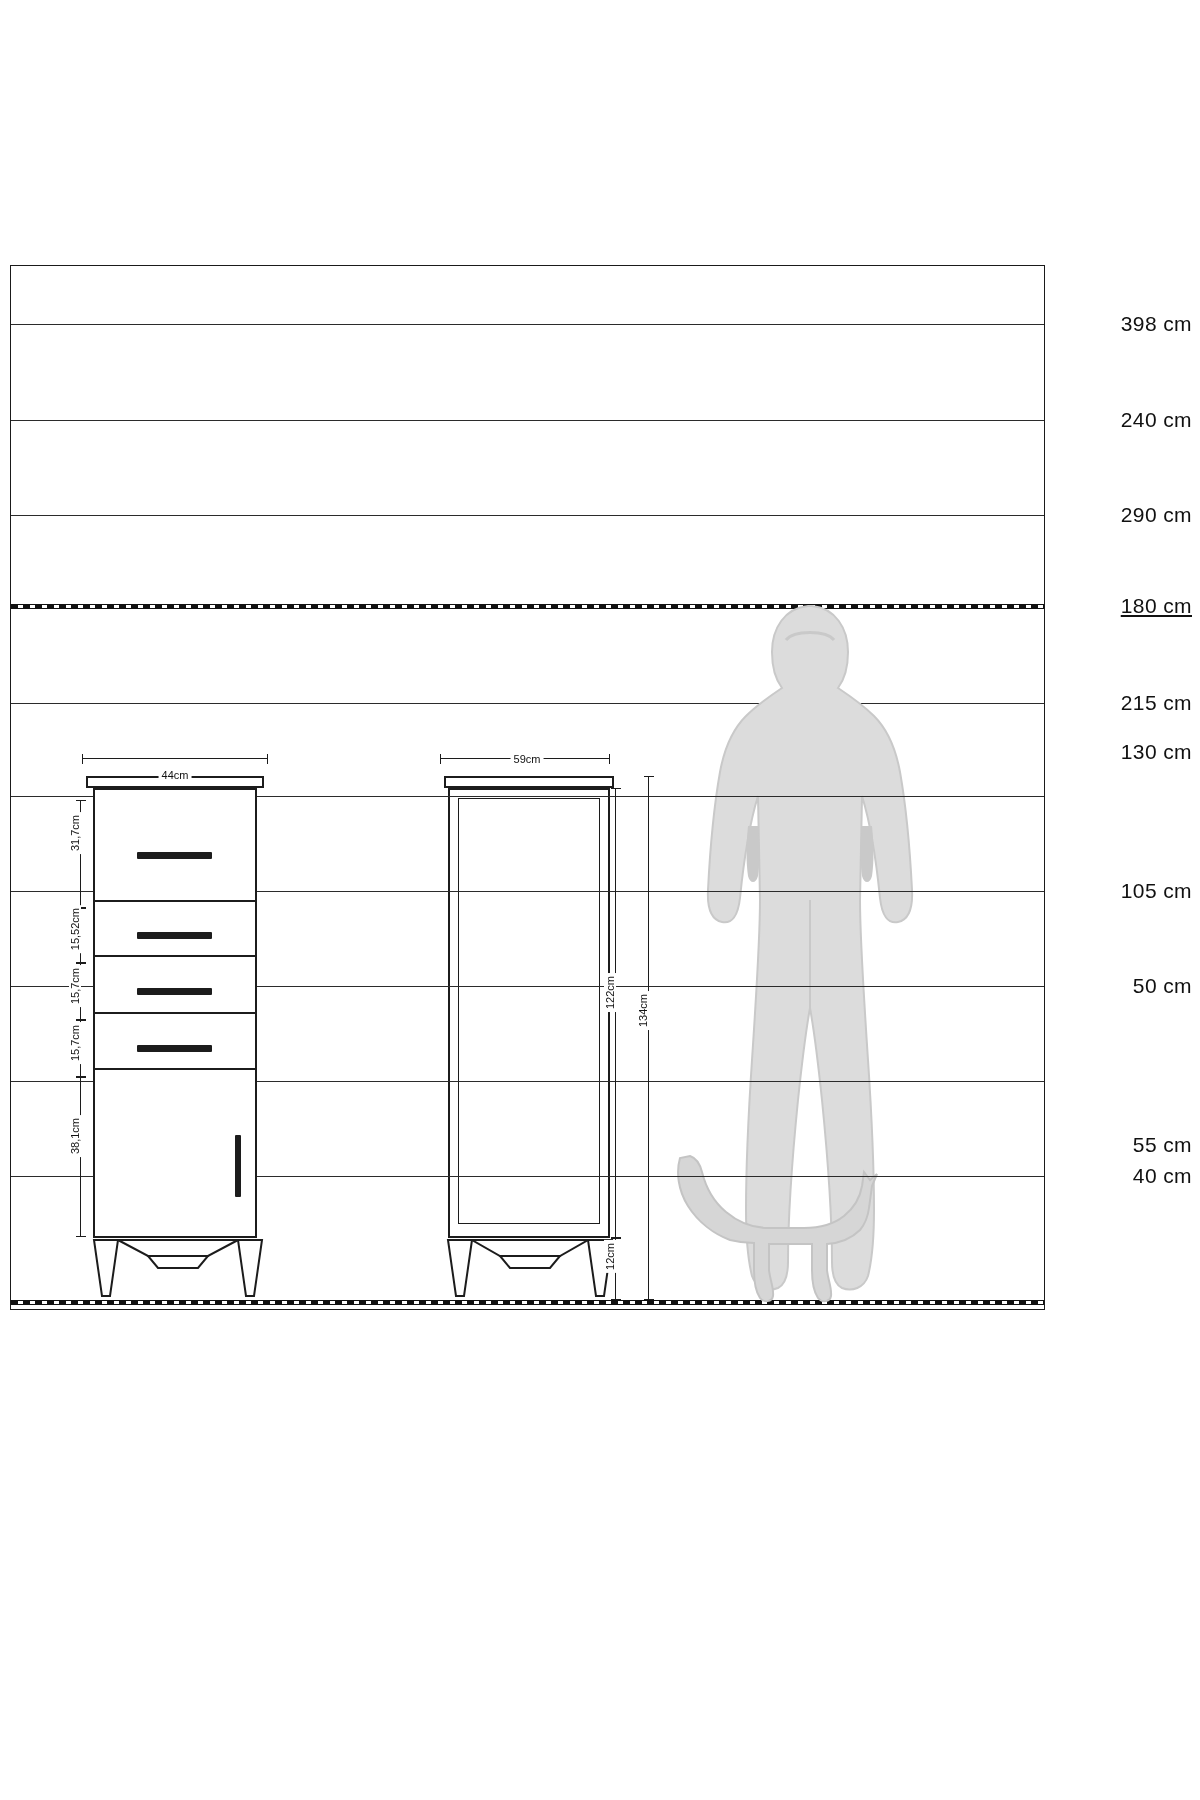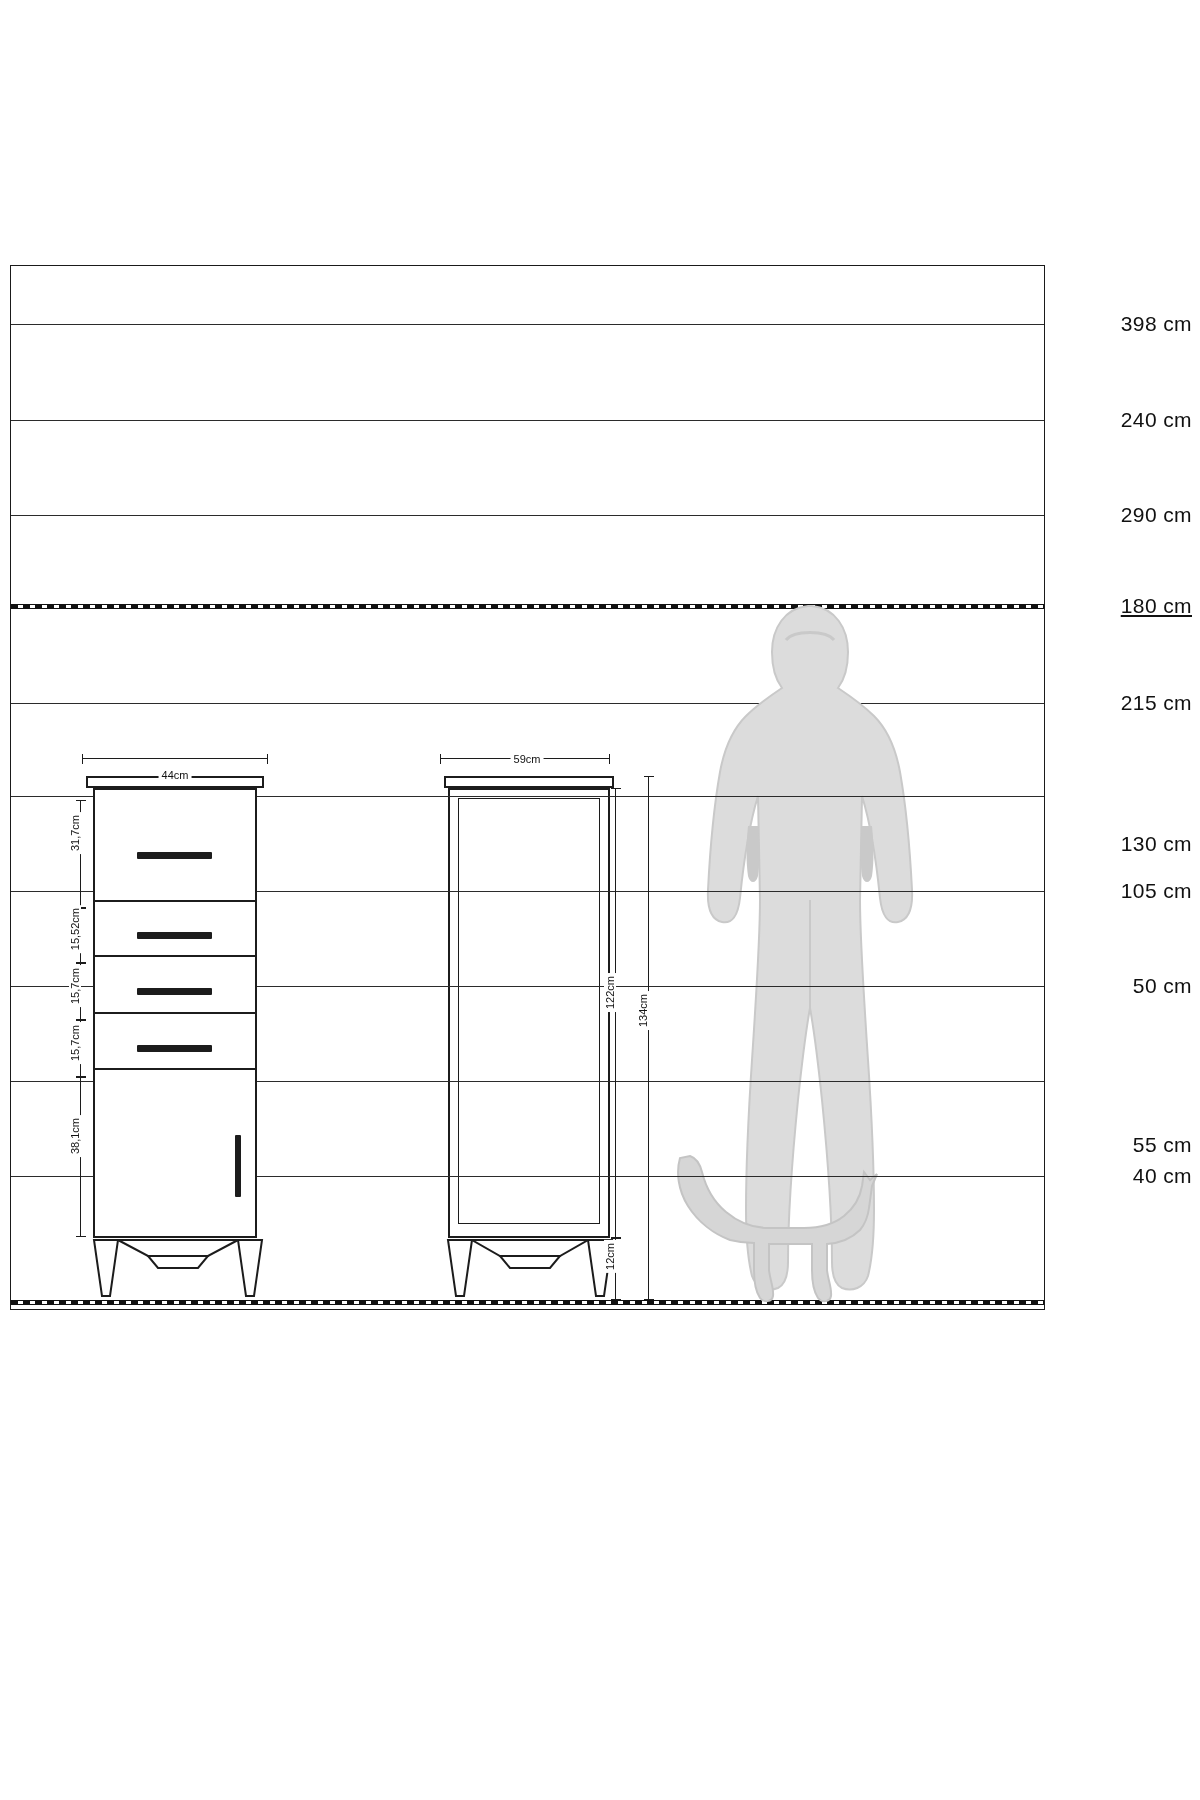--- a/index.html
+++ b/index.html
@@ -190,21 +190,21 @@
   <div class="scale-line" style="top:515px;"></div>
   <div class="scale-label" style="top:515px;">290 cm</div>
 
   <div class="dash-line" style="top:604px;"></div>
   <div class="scale-label" style="top:606px;text-decoration:underline;">180 cm</div>
 
   <div class="scale-line" style="top:703px;"></div>
   <div class="scale-label" style="top:703px;">215 cm</div>
 
   <div class="scale-line" style="top:796px;"></div>
-  <div class="scale-label" style="top:844px;">130 cm</div>
+  <div class="scale-label" style="top:752px;">130 cm</div>
 
   <div class="scale-line" style="top:891px;"></div>
   <div class="scale-label" style="top:891px;">105 cm</div>
 
   <div class="scale-line" style="top:986px;"></div>
   <div class="scale-label" style="top:986px;">50 cm</div>
 
   <div class="scale-line" style="top:1081px;"></div>
   <div class="scale-label" style="top:1145px;">55 cm</div>
 

